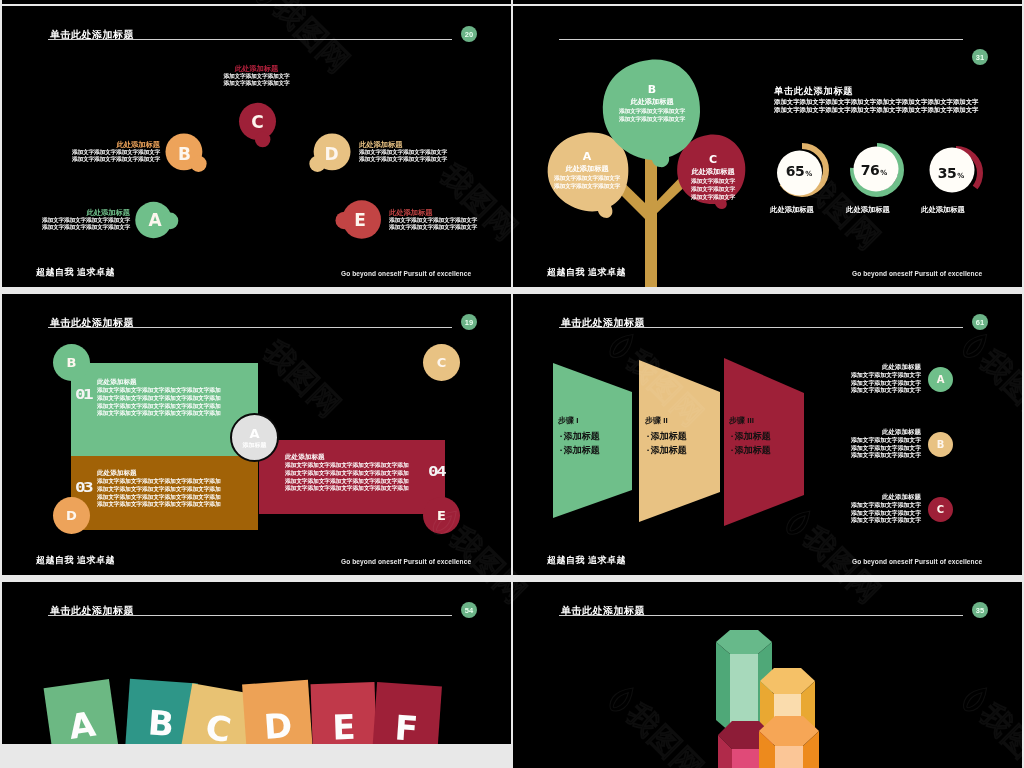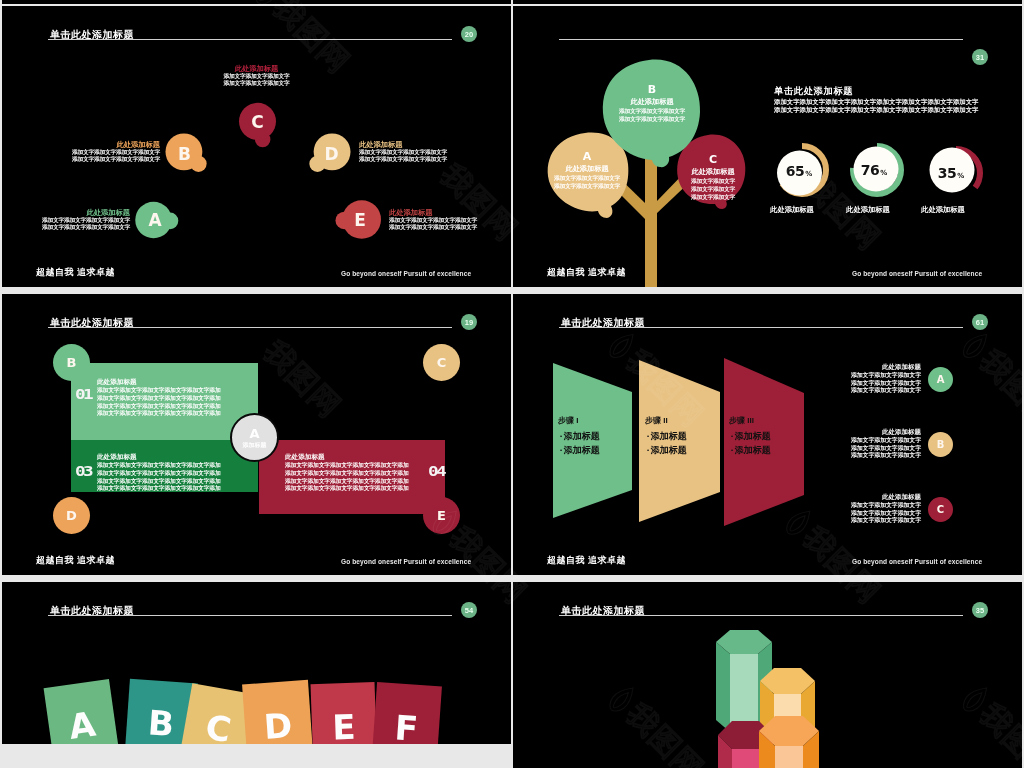--- a/index.html
+++ b/index.html
@@ -276,21 +276,21 @@
     <div class="q" style="left:69px;top:69px;width:187px;height:93px;background:#6fbf8a;">
       <span class="qn" style="left:4px;top:24px;">01</span>
       <div class="qtx" style="left:26px;top:14px;">
         <div class="qt">此处添加标题</div>
         <div class="qb">添加文字添加文字添加文字添加文字添加文字添加</div>
         <div class="qb">添加文字添加文字添加文字添加文字添加文字添加</div>
         <div class="qb">添加文字添加文字添加文字添加文字添加文字添加</div>
         <div class="qb">添加文字添加文字添加文字添加文字添加文字添加</div>
       </div>
     </div>
-    <div class="q" style="left:69px;top:146px;width:187px;height:52px;background:#15803d;">
+    <div class="q" style="left:69px;top:162px;width:187px;height:74px;background:#a16207;">
       <span class="qn" style="left:4px;top:24px;">03</span>
       <div class="qtx" style="left:26px;top:12px;">
         <div class="qt">此处添加标题</div>
         <div class="qb">添加文字添加文字添加文字添加文字添加文字添加</div>
         <div class="qb">添加文字添加文字添加文字添加文字添加文字添加</div>
         <div class="qb">添加文字添加文字添加文字添加文字添加文字添加</div>
         <div class="qb">添加文字添加文字添加文字添加文字添加文字添加</div>
       </div>
     </div>
     <div class="q" style="left:257px;top:146px;width:186px;height:74px;background:#9e2038;">

